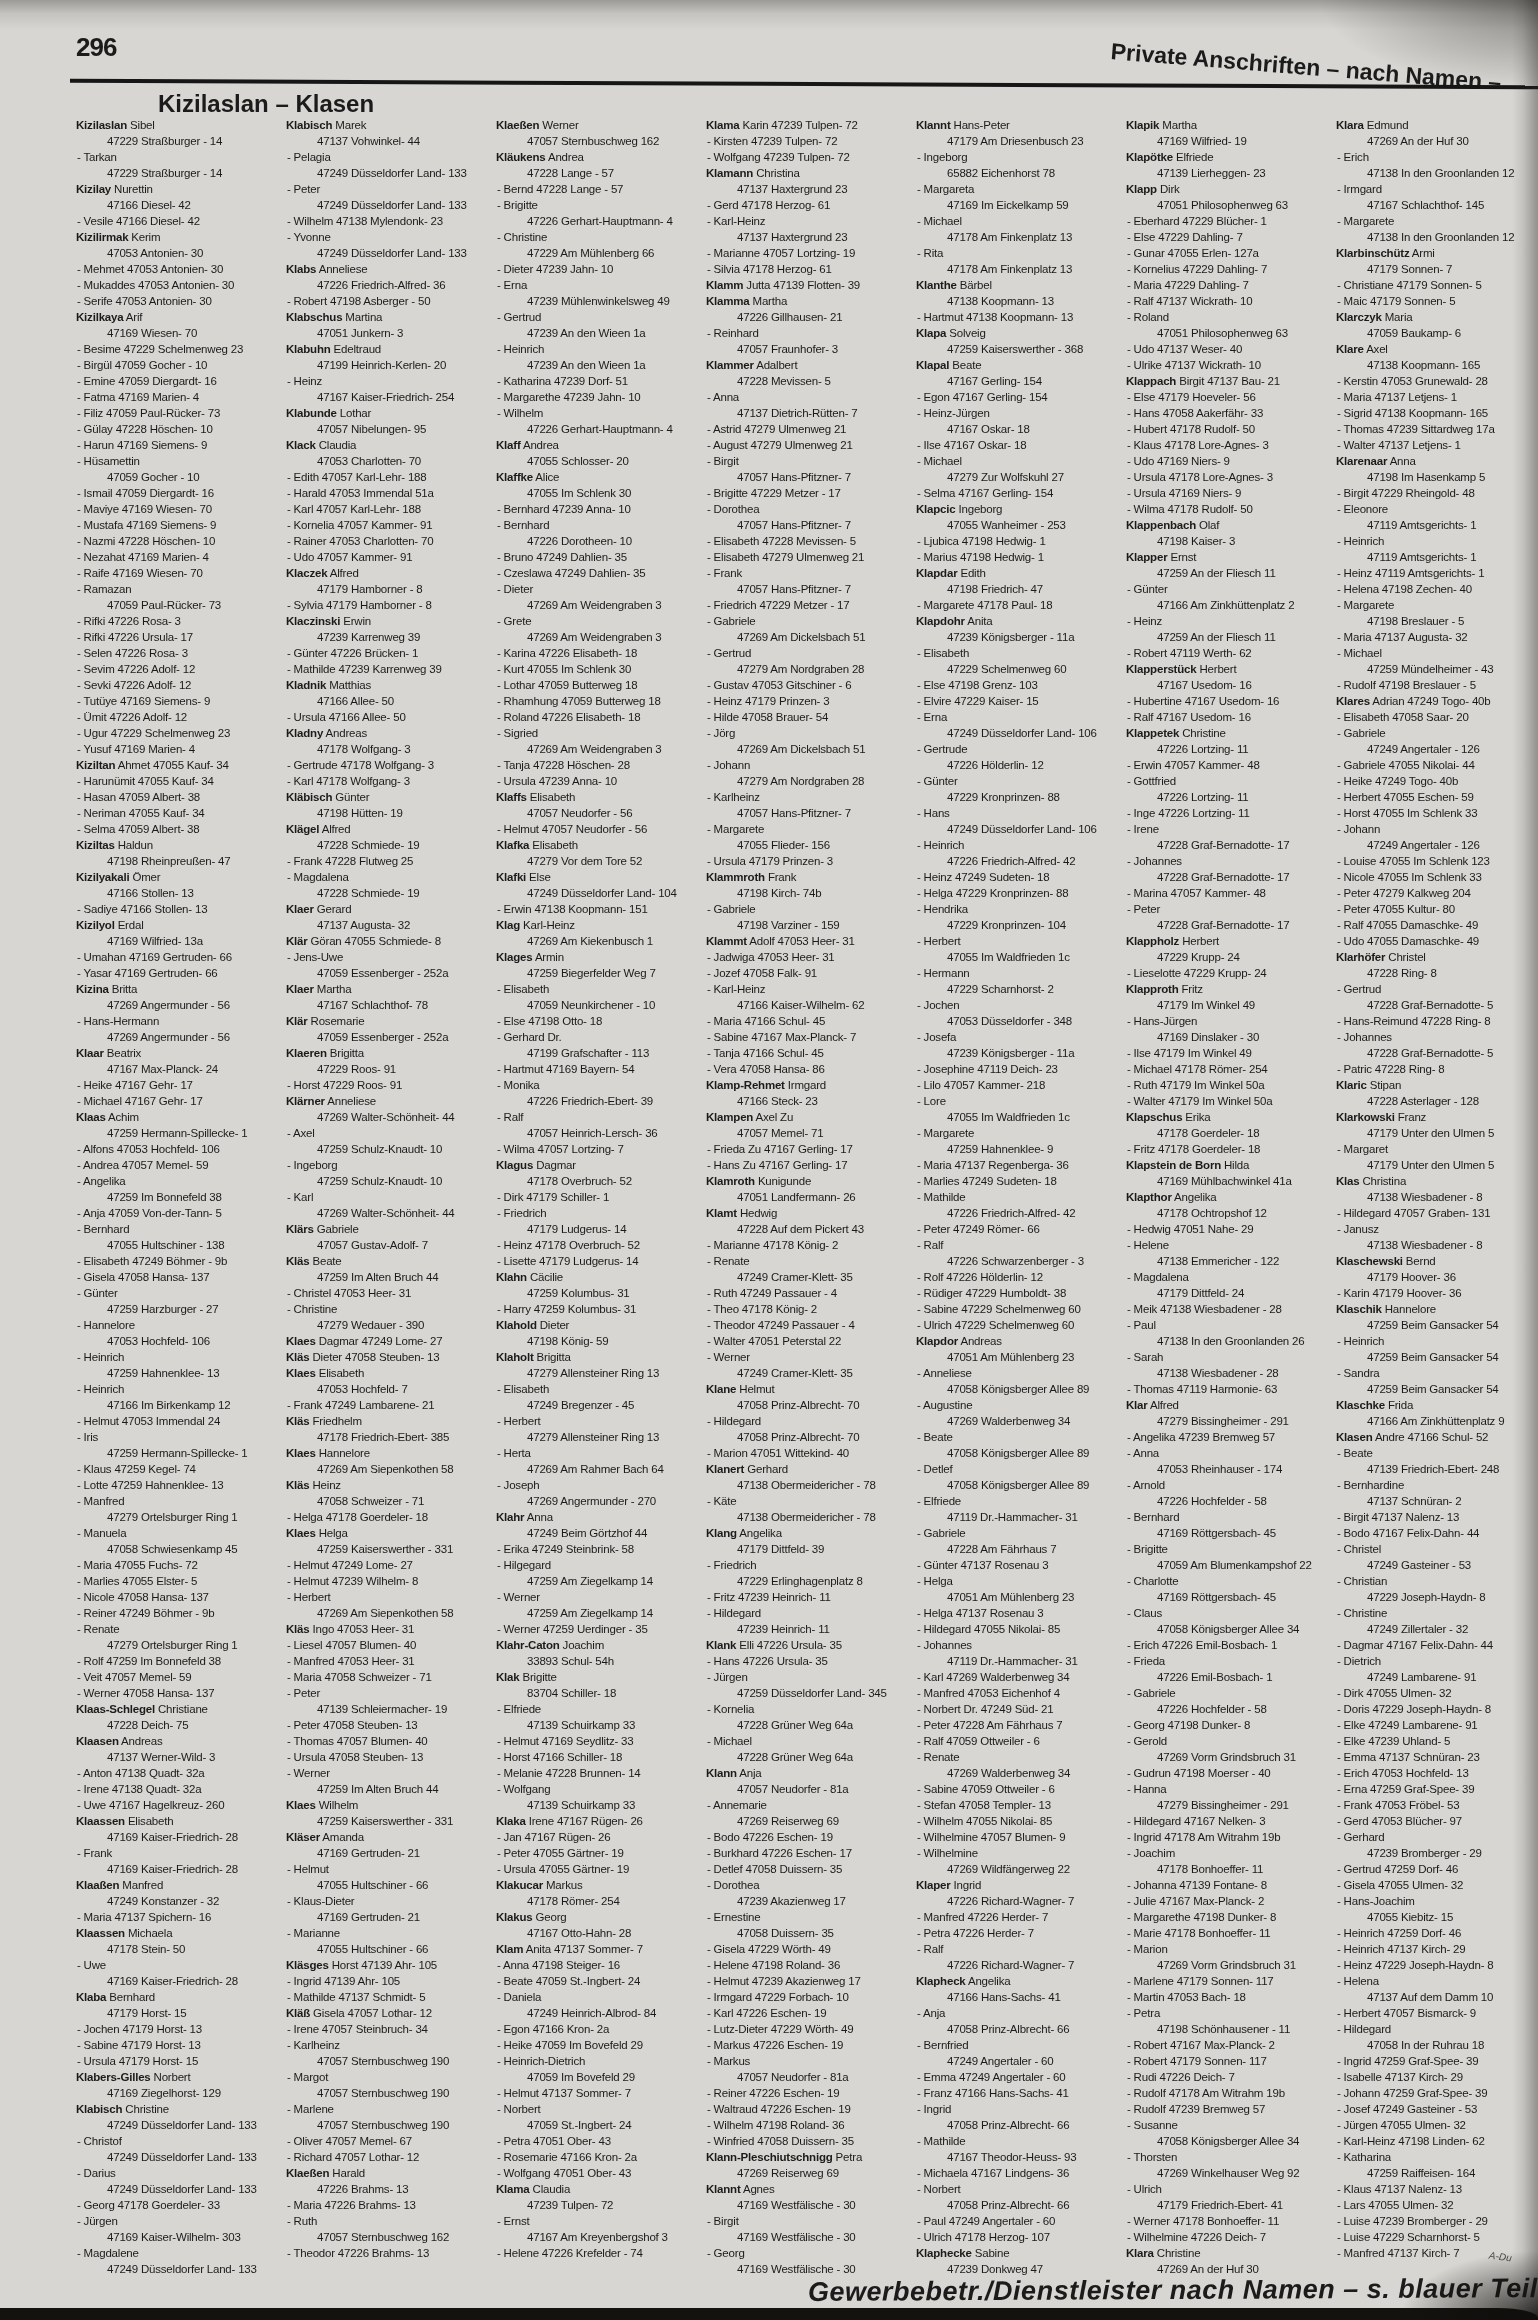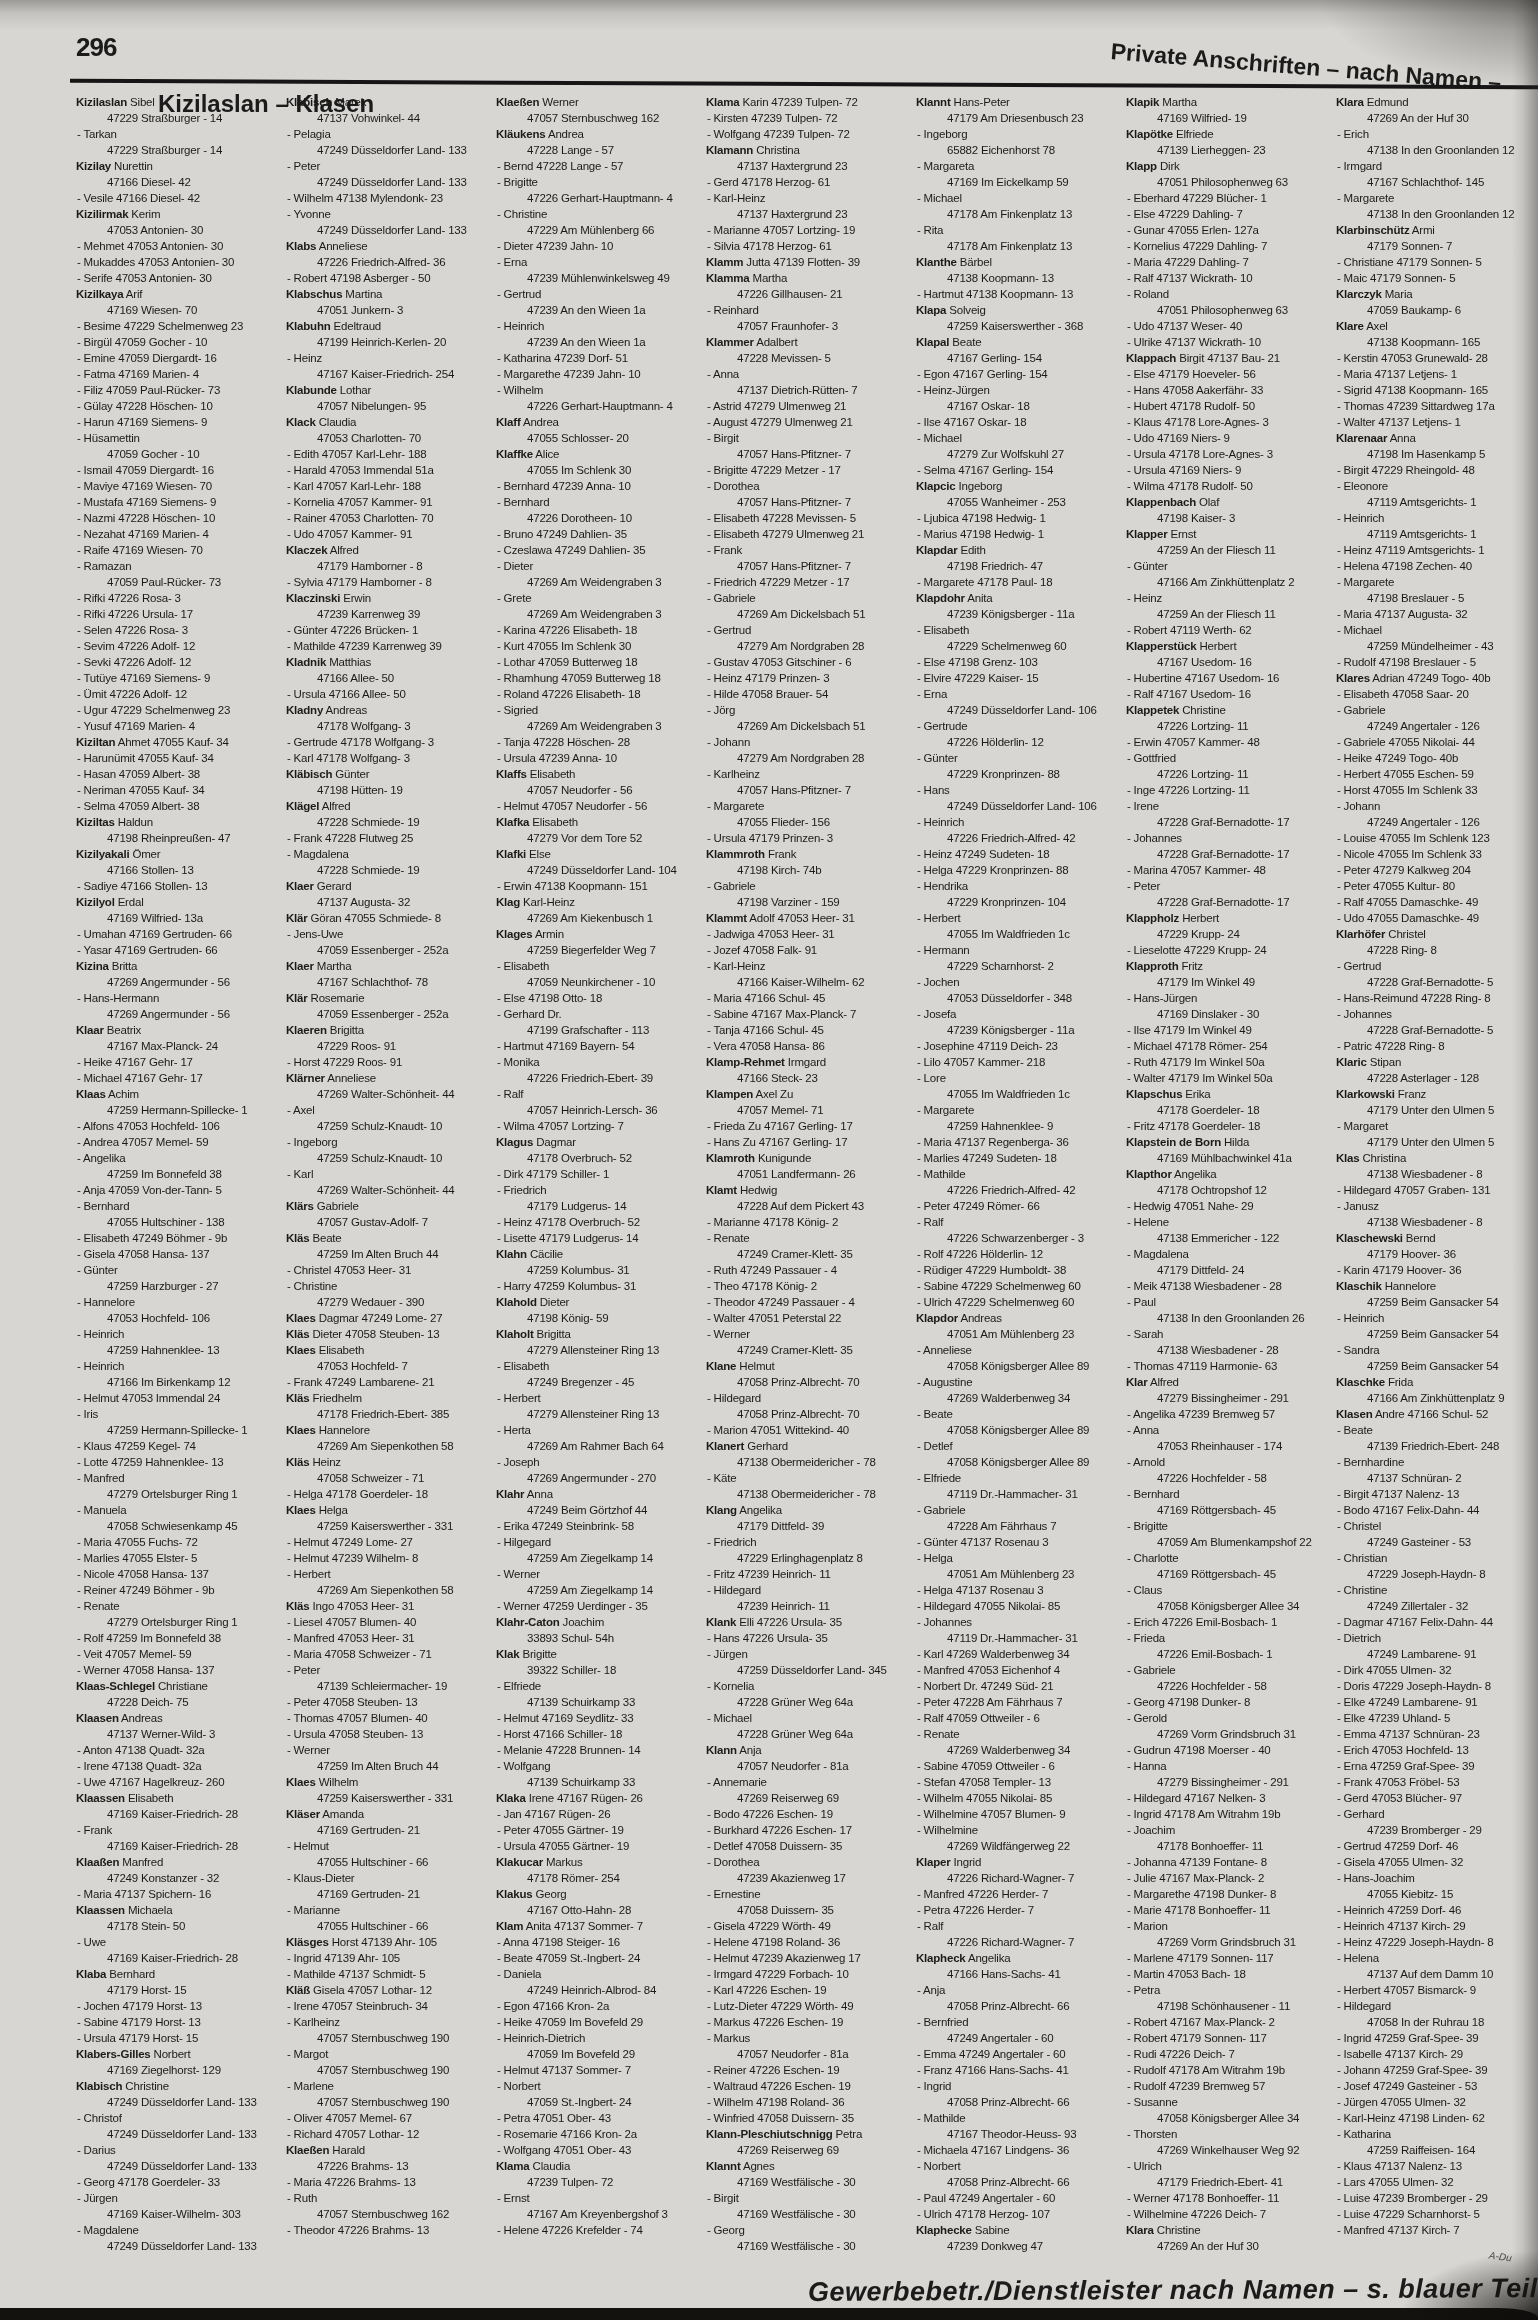--- a/index.html
+++ b/index.html
@@ -26,21 +26,21 @@
   .hdr .pgnum{position:absolute;left:76px;top:8px;font-size:26px;font-weight:bold;letter-spacing:-1px;}
   .hdr .title{position:absolute;left:158px;top:18px;font-size:24px;font-weight:bold;margin-top:48px;}
   .hdr .right{position:absolute;right:34px;top:14px;font-size:23px;font-weight:bold;
     transform:rotate(4.6deg);transform-origin:left top;white-space:nowrap;}
   .rule{position:absolute;left:70px;right:0;top:82px;height:4px;background:#161616;
     transform:rotate(.25deg);}
 
   
   .cols{position:absolute;left:76px;top:94px;right:2px;bottom:50px;
     display:flex;gap:8px;align-items:flex-start;}
-  .col{width:202px;flex:none;overflow:visible;}
+  .col{width:202px;flex:none;overflow:visible;margin-top:23px;}
   .ln{font-size:11.5px;line-height:16px;height:16px;white-space:nowrap;letter-spacing:-0.2px;}
   .ln.head b{font-weight:bold;}
   .ln.addr{padding-left:31px;}
   .ln.sub{padding-left:1px;}
 
   
   .ftr{position:absolute;left:0;bottom:14px;width:100%;text-align:right;}
   .ftr .txt{font-size:27px;font-weight:bold;font-style:italic;letter-spacing:.5px;
     transform:rotate(-.3deg);display:inline-block;}
   .corner-mark{position:absolute;right:26px;bottom:58px;font-size:10px;font-style:italic;
@@ -425,21 +425,21 @@
       <div class="ln addr">47249 Beim Görtzhof 44</div>
       <div class="ln sub">- Erika 47249 Steinbrink- 58</div>
       <div class="ln sub">- Hilgegard</div>
       <div class="ln addr">47259 Am Ziegelkamp 14</div>
       <div class="ln sub">- Werner</div>
       <div class="ln addr">47259 Am Ziegelkamp 14</div>
       <div class="ln sub">- Werner 47259 Uerdinger - 35</div>
       <div class="ln head"><b>Klahr-Caton</b> Joachim</div>
       <div class="ln addr">33893 Schul- 54h</div>
       <div class="ln head"><b>Klak</b> Brigitte</div>
-      <div class="ln addr">39322 Schiller- 18</div>
+      <div class="ln addr">83704 Schiller- 18</div>
       <div class="ln sub">- Elfriede</div>
       <div class="ln addr">47139 Schuirkamp 33</div>
       <div class="ln sub">- Helmut 47169 Seydlitz- 33</div>
       <div class="ln sub">- Horst 47166 Schiller- 18</div>
       <div class="ln sub">- Melanie 47228 Brunnen- 14</div>
       <div class="ln sub">- Wolfgang</div>
       <div class="ln addr">47139 Schuirkamp 33</div>
       <div class="ln head"><b>Klaka</b> Irene 47167 Rügen- 26</div>
       <div class="ln sub">- Jan 47167 Rügen- 26</div>
       <div class="ln sub">- Peter 47055 Gärtner- 19</div>

